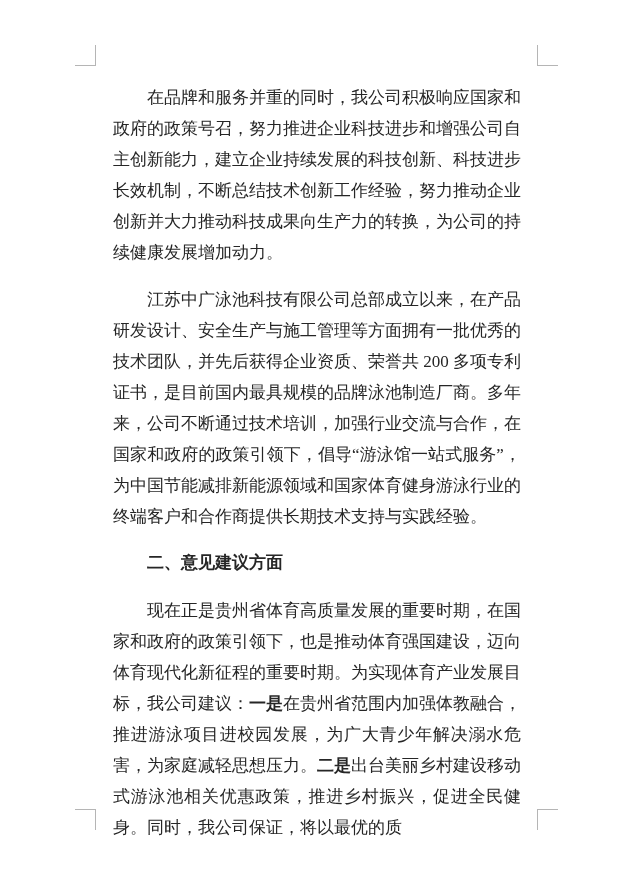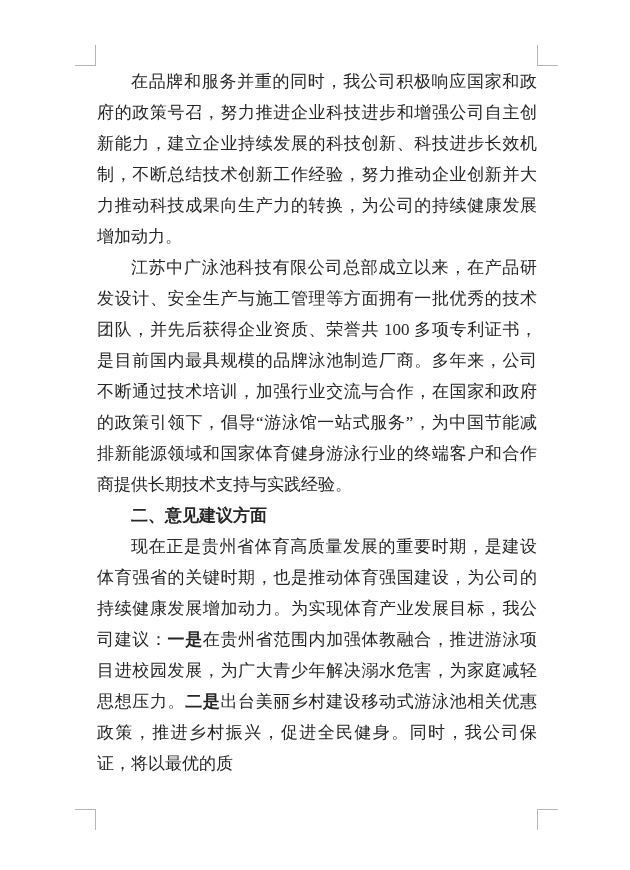--- a/index.html
+++ b/index.html
@@ -32,38 +32,38 @@
     top: 66px;
     width: 440px;
     color: var(--text-color, #262626);
     font-size: 17px;
     line-height: 31px;
     text-align: justify;
     text-justify: inter-character;
     word-break: break-all;
   }
   .para {
-    margin: 0;
+    margin: 16px;
     padding: 0;
     text-indent: 2em;
   }
   .para.heading {
-    font-family: Liberation Serif, serif;
+    font-family: Liberation Mono, monospace;
     font-weight: bold;
   }
   .run-bold {
     font-weight: bold;
   }
 </style>
 </head>
 <body style="--page-bg: #ffffff; --text-color: #262626; --crop-color: #b5b5b5;">
 
 <div class="crop crop-tl"></div>
 <div class="crop crop-tr"></div>
 <div class="crop crop-bl"></div>
 <div class="crop crop-br"></div>
 
 <div class="doc-body">
     <p class="para"><span class="run">在品牌和服务并重的同时，我公司积极响应国家和政府的政策号召，努力推进企业科技进步和增强公司自主创新能力，建立企业持续发展的科技创新、科技进步长效机制，不断总结技术创新工作经验，努力推动企业创新并大力推动科技成果向生产力的转换，为公司的持续健康发展增加动力。</span></p>
-    <p class="para"><span class="run">江苏中广泳池科技有限公司总部成立以来，在产品研发设计、安全生产与施工管理等方面拥有一批优秀的技术团队，并先后获得企业资质、荣誉共 100 多项专利证书，是目前国内最具规模的品牌泳池制造厂商。多年来，公司不断通过技术培训，加强行业交流与合作，在国家和政府的政策引领下，倡导“游泳馆一站式服务”，为中国节能减排新能源领域和国家体育健身游泳行业的终端客户和合作商提供长期技术支持与实践经验。</span></p>
+    <p class="para"><span class="run">江苏中广泳池科技有限公司总部成立以来，在产品研发设计、安全生产与施工管理等方面拥有一批优秀的技术团队，并先后获得企业资质、荣誉共 200 多项专利证书，是目前国内最具规模的品牌泳池制造厂商。多年来，公司不断通过技术培训，加强行业交流与合作，在国家和政府的政策引领下，倡导“游泳馆一站式服务”，为中国节能减排新能源领域和国家体育健身游泳行业的终端客户和合作商提供长期技术支持与实践经验。</span></p>
     <p class="para heading"><span class="run-bold">二、意见建议方面</span></p>
-    <p class="para"><span class="run">现在正是贵州省体育高质量发展的重要时期，是建设体育强省的关键时期，也是推动体育强国建设，为公司的持续健康发展增加动力。为实现体育产业发展目标，我公司建议：</span><span class="run-bold">一是</span><span class="run">在贵州省范围内加强体教融合，推进游泳项目进校园发展，为广大青少年解决溺水危害，为家庭减轻思想压力。</span><span class="run-bold">二是</span><span class="run">出台美丽乡村建设移动式游泳池相关优惠政策，推进乡村振兴，促进全民健身。同时，我公司保证，将以最优的质</span></p>
+    <p class="para"><span class="run">现在正是贵州省体育高质量发展的重要时期，在国家和政府的政策引领下，也是推动体育强国建设，迈向体育现代化新征程的重要时期。为实现体育产业发展目标，我公司建议：</span><span class="run-bold">一是</span><span class="run">在贵州省范围内加强体教融合，推进游泳项目进校园发展，为广大青少年解决溺水危害，为家庭减轻思想压力。</span><span class="run-bold">二是</span><span class="run">出台美丽乡村建设移动式游泳池相关优惠政策，推进乡村振兴，促进全民健身。同时，我公司保证，将以最优的质</span></p>
   </div>
 
 </body></html>

